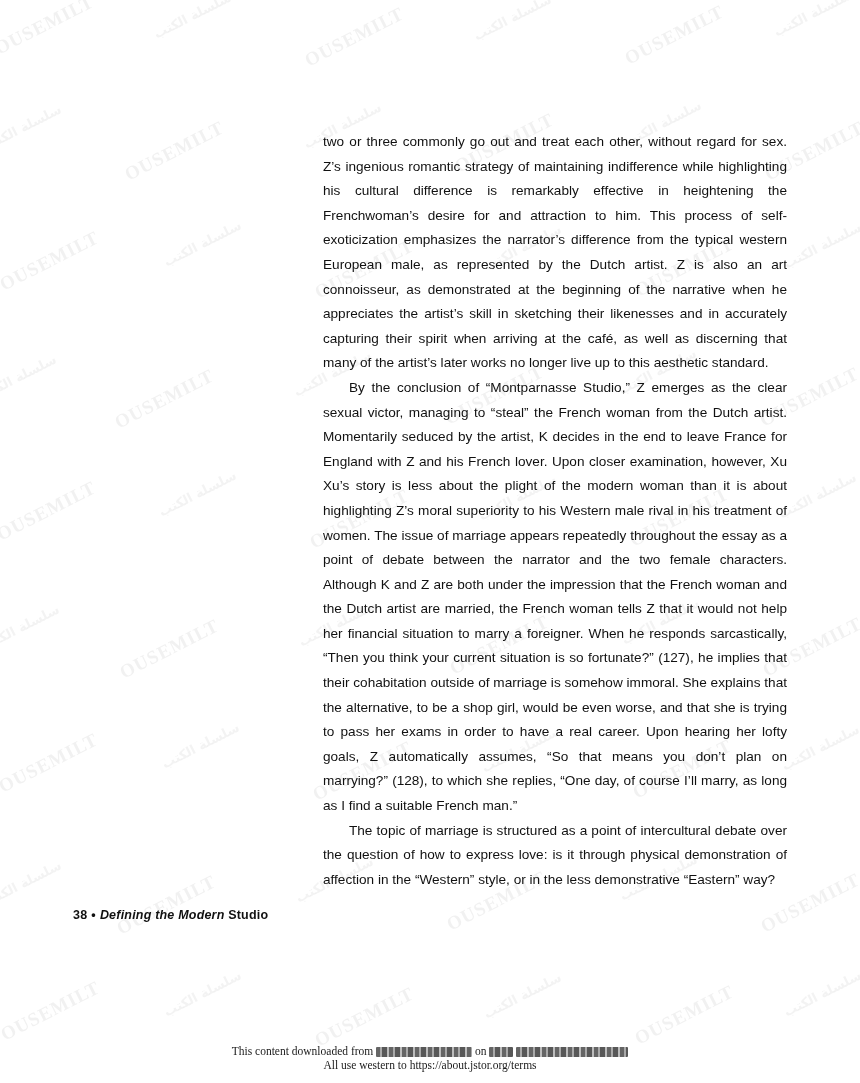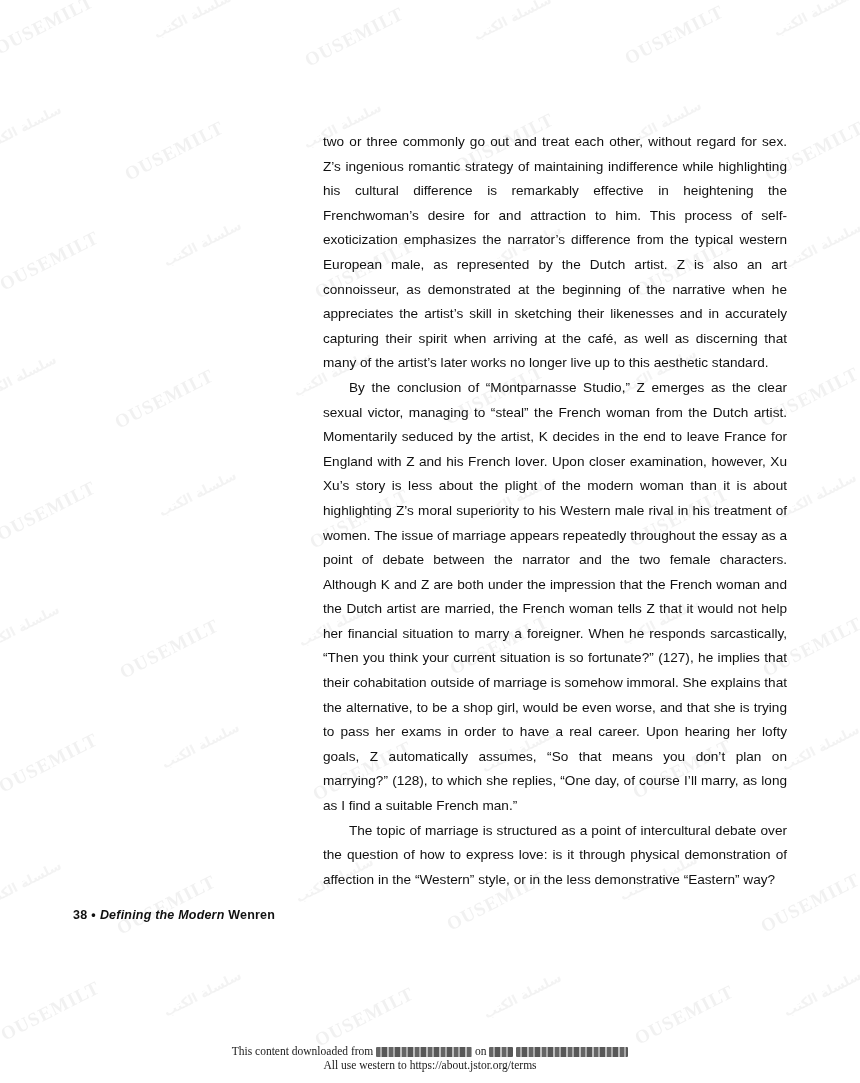--- a/index.html
+++ b/index.html
@@ -177,21 +177,21 @@
 
 <div id="page">
 
   <div id="body-column">
     <p class="para">two or three commonly go out and treat each other, without regard for sex. Z’s ingenious romantic strategy of maintaining indifference while highlighting his cultural difference is remarkably effective in heightening the Frenchwoman’s desire for and attraction to him. This process of self-exoticization emphasizes the narrator’s difference from the typical western European male, as represented by the Dutch artist. Z is also an art connoisseur, as demonstrated at the beginning of the narrative when he appreciates the artist’s skill in sketching their likenesses and in accurately capturing their spirit when arriving at the café, as well as discerning that many of the artist’s later works no longer live up to this aesthetic standard.</p>
     <p class="para indent">By the conclusion of “Montparnasse Studio,” Z emerges as the clear sexual victor, managing to “steal” the French woman from the Dutch artist. Momentarily seduced by the artist, K decides in the end to leave France for England with Z and his French lover. Upon closer examination, however, Xu Xu’s story is less about the plight of the modern woman than it is about highlighting Z’s moral superiority to his Western male rival in his treatment of women. The issue of marriage appears repeatedly throughout the essay as a point of debate between the narrator and the two female characters. Although K and Z are both under the impression that the French woman and the Dutch artist are married, the French woman tells Z that it would not help her financial situation to marry a foreigner. When he responds sarcastically, “Then you think your current situation is so fortunate?” (127), he implies that their cohabitation outside of marriage is somehow immoral. She explains that the alternative, to be a shop girl, would be even worse, and that she is trying to pass her exams in order to have a real career. Upon hearing her lofty goals, Z automatically assumes, “So that means you don’t plan on marrying?” (128), to which she replies, “One day, of course I’ll marry, as long as I find a suitable French man.”</p>
     <p class="para indent">The topic of marriage is structured as a point of intercultural debate over the question of how to express love: is it through physical demonstration of affection in the “Western” style, or in the less demonstrative “Eastern” way?</p>
   </div>
 
   <div id="folio">
-    <span class="num">38</span><span class="bullet">•</span><span class="title-ital">Defining the Modern</span> <span class="title-rom">Wenren</span>
+    <span class="num">38</span><span class="bullet">•</span><span class="title-ital">Defining the Modern</span> <span class="title-rom">Studio</span>
   </div>
 
 </div>
 
 <div id="jstor-footer">
   <div>
     <span>This content downloaded from</span>
     <span class="redacted r1"></span>
     <span>on</span>
     <span class="redacted r2"></span>

